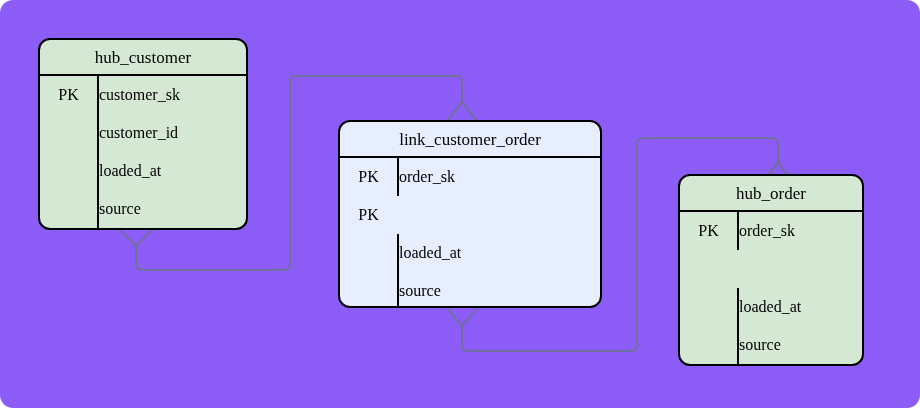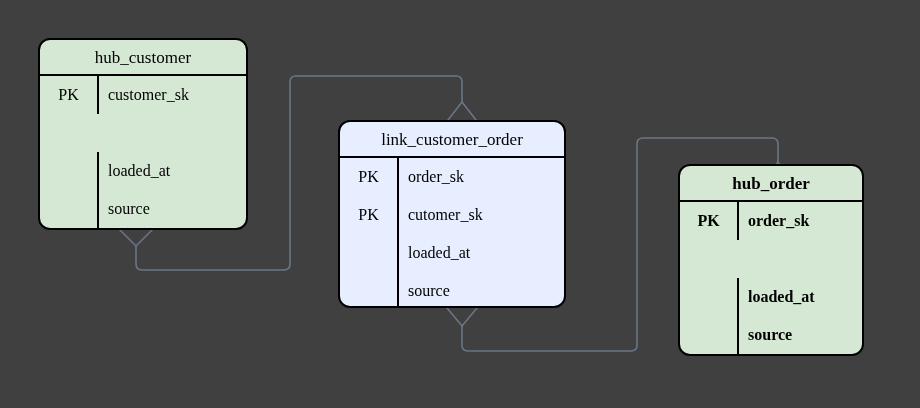--- a/index.html
+++ b/index.html
@@ -4,23 +4,24 @@
 <style>
   html, body {
     margin: 0;
     padding: 0;
     background: #ffffff;
   }
   #canvas {
     position: relative;
     width: 920px;
     height: 408px;
-    background: #404040;
+    background: #8b5cf6;
     overflow: hidden;
     font-family: "Liberation Serif", "DejaVu Serif", serif;
+    border-radius: 13px;
   }
   #edge-layer {
     position: absolute;
     left: 0;
     top: 0;
     width: 920px;
     height: 408px;
     pointer-events: none;
   }
   .entity {
@@ -53,21 +54,20 @@
     font-size: 16px;
     color: #000000;
     align-self: stretch;
     display: flex;
     align-items: center;
     justify-content: center;
     box-sizing: border-box;
   }
   .attr-name {
     flex: 1 1 auto;
-    padding-left: 9px;
     font-size: 16px;
     color: #000000;
     align-self: stretch;
     display: flex;
     align-items: center;
     border-left: 2px solid #000000;
     box-sizing: border-box;
     white-space: nowrap;
   }
   .attr-body {
@@ -110,55 +110,55 @@
 
   <div class="entity" style="left:38px; top:38px; width:210px; height:192px; background:#d5e8d4;">
     <div class="entity-title">hub_customer</div>
     <div class="attr-body">
       <div class="attr-row">
         <span class="attr-key">PK</span>
         <span class="attr-name">customer_sk</span>
       </div>
       <div class="attr-row">
         <span class="attr-key"></span>
+        <span class="attr-name">customer_id</span>
       </div>
       <div class="attr-row">
         <span class="attr-key"></span>
         <span class="attr-name">loaded_at</span>
       </div>
       <div class="attr-row">
         <span class="attr-key"></span>
         <span class="attr-name">source</span>
       </div>
     </div>
   </div>
 
-  <div class="entity" style="left:338px; top:120px; width:228px; height:188px; background:#e6eeff;">
+  <div class="entity" style="left:338px; top:120px; width:264px; height:188px; background:#e6eeff;">
     <div class="entity-title">link_customer_order</div>
     <div class="attr-body">
       <div class="attr-row">
         <span class="attr-key">PK</span>
         <span class="attr-name">order_sk</span>
       </div>
       <div class="attr-row">
         <span class="attr-key">PK</span>
-        <span class="attr-name">cutomer_sk</span>
       </div>
       <div class="attr-row">
         <span class="attr-key"></span>
         <span class="attr-name">loaded_at</span>
       </div>
       <div class="attr-row">
         <span class="attr-key"></span>
         <span class="attr-name">source</span>
       </div>
     </div>
   </div>
 
-  <div class="entity" style="left:678px; top:164px; width:186px; height:192px; background:#d5e8d4;font-weight:bold;">
+  <div class="entity" style="left:678px; top:174px; width:186px; height:192px; background:#d5e8d4;">
     <div class="entity-title">hub_order</div>
     <div class="attr-body">
       <div class="attr-row">
         <span class="attr-key">PK</span>
         <span class="attr-name">order_sk</span>
       </div>
       <div class="attr-row">
         <span class="attr-key"></span>
       </div>
       <div class="attr-row">

